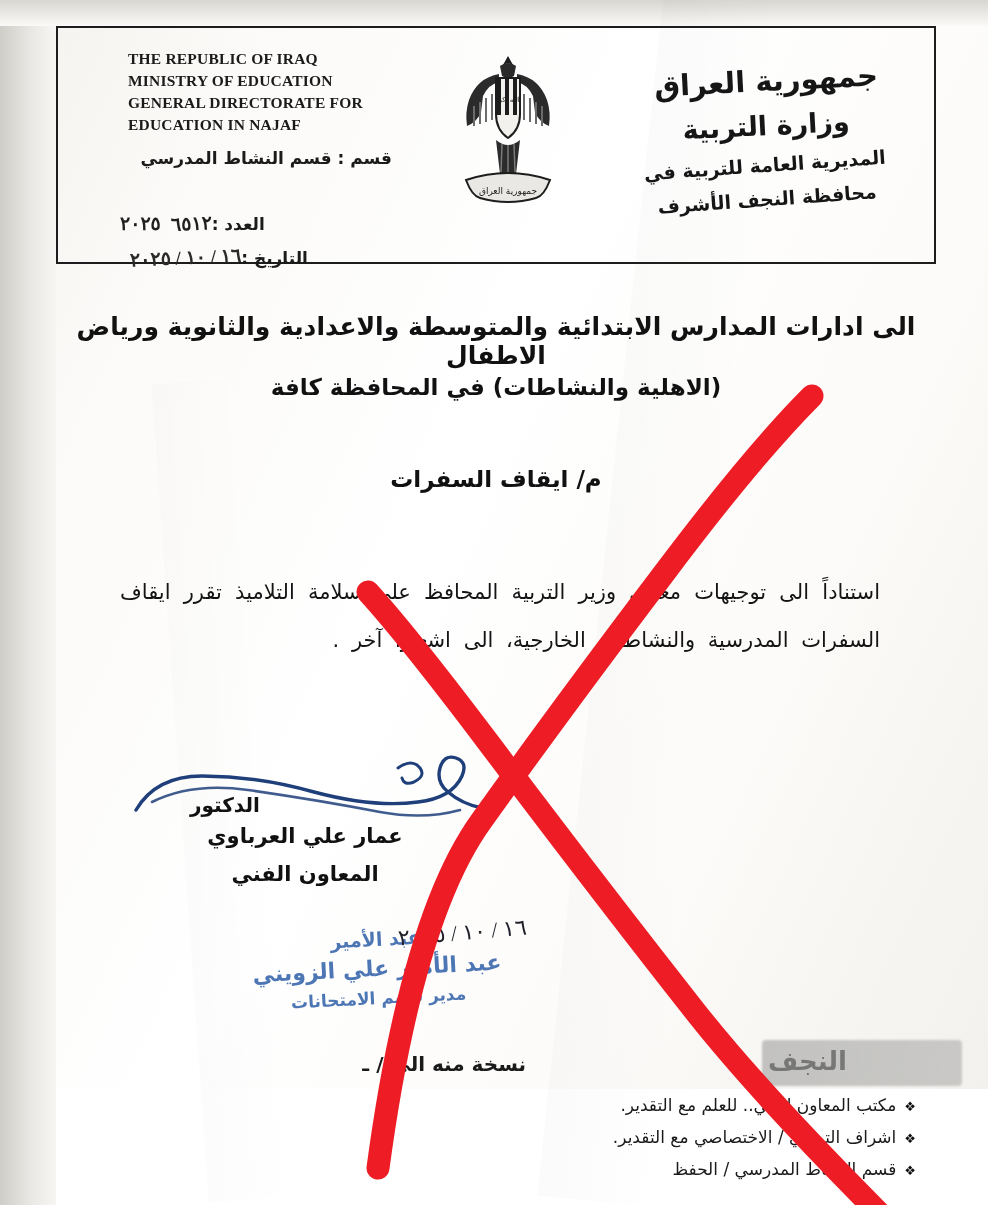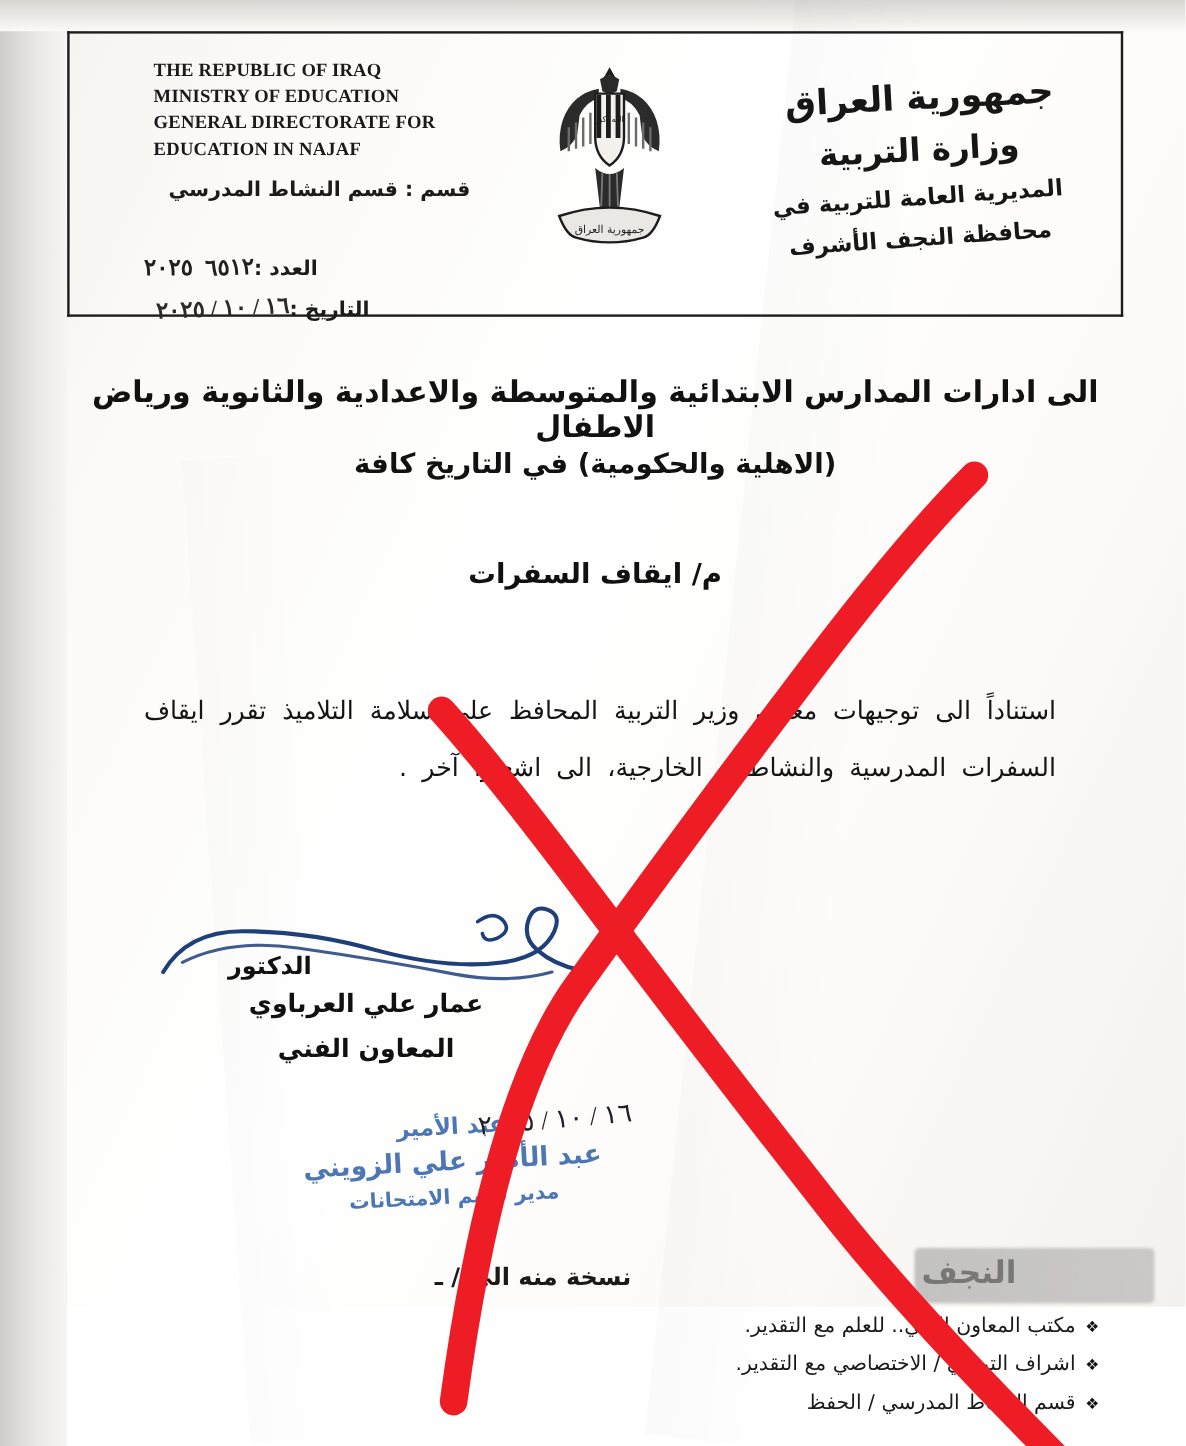--- a/index.html
+++ b/index.html
@@ -363,21 +363,21 @@
       <line x1="50" y1="92" x2="49" y2="120"></line>
       <line x1="56" y1="93" x2="56" y2="122"></line>
       <line x1="62" y1="92" x2="63" y2="120"></line>
     </g>
 
     <path d="M14 128 q42 -14 84 0 q-6 16 -14 18 q-28 8 -56 0 q-8 -2 -14 -18 Z" fill="#e9e8e4" stroke="#1d1d1d" stroke-width="2"></path>
     <text x="56" y="142" font-size="9" text-anchor="middle" fill="#1d1d1d" font-family="DejaVu Sans, sans-serif">جمهورية العراق</text>
   </svg>
 
   <div id="addressee-1">الى ادارات المدارس الابتدائية والمتوسطة والاعدادية والثانوية ورياض الاطفال</div>
-  <div id="addressee-2">(الاهلية والحكومية) في التاريخ كافة</div>
+  <div id="addressee-2">(الاهلية والنشاطات) في المحافظة كافة</div>
   <div id="subject-line">م/ ايقاف السفرات</div>
   <div id="body-paragraph">استناداً الى توجيهات معالي وزير التربية المحافظ على سلامة التلاميذ تقرر ايقاف السفرات المدرسية والنشاطات الخارجية، الى اشعاراً آخر .</div>
 
   <div id="signature-wrap">
     <svg id="signature-svg" width="420" height="110" viewBox="0 0 420 110">
       <path d="M6 60 q20 -34 66 -34 q56 0 112 16 q60 16 104 10 q34 -4 44 -26 q6 -14 -6 -18 q-12 -4 -16 10 q-4 14 8 24 q14 12 34 16" fill="none" stroke="#1f3f7a" stroke-width="3.4" stroke-linecap="round"></path>
       <path d="M22 52 q40 -20 96 -12 q70 10 132 22 q44 8 80 -2" fill="none" stroke="#1f3f7a" stroke-width="2.6" stroke-linecap="round" opacity=".85"></path>
       <path d="M268 18 q14 -10 22 0 q6 8 -6 14 q-10 4 -12 -4" fill="none" stroke="#1f3f7a" stroke-width="3" stroke-linecap="round"></path>
     </svg>
   </div>

